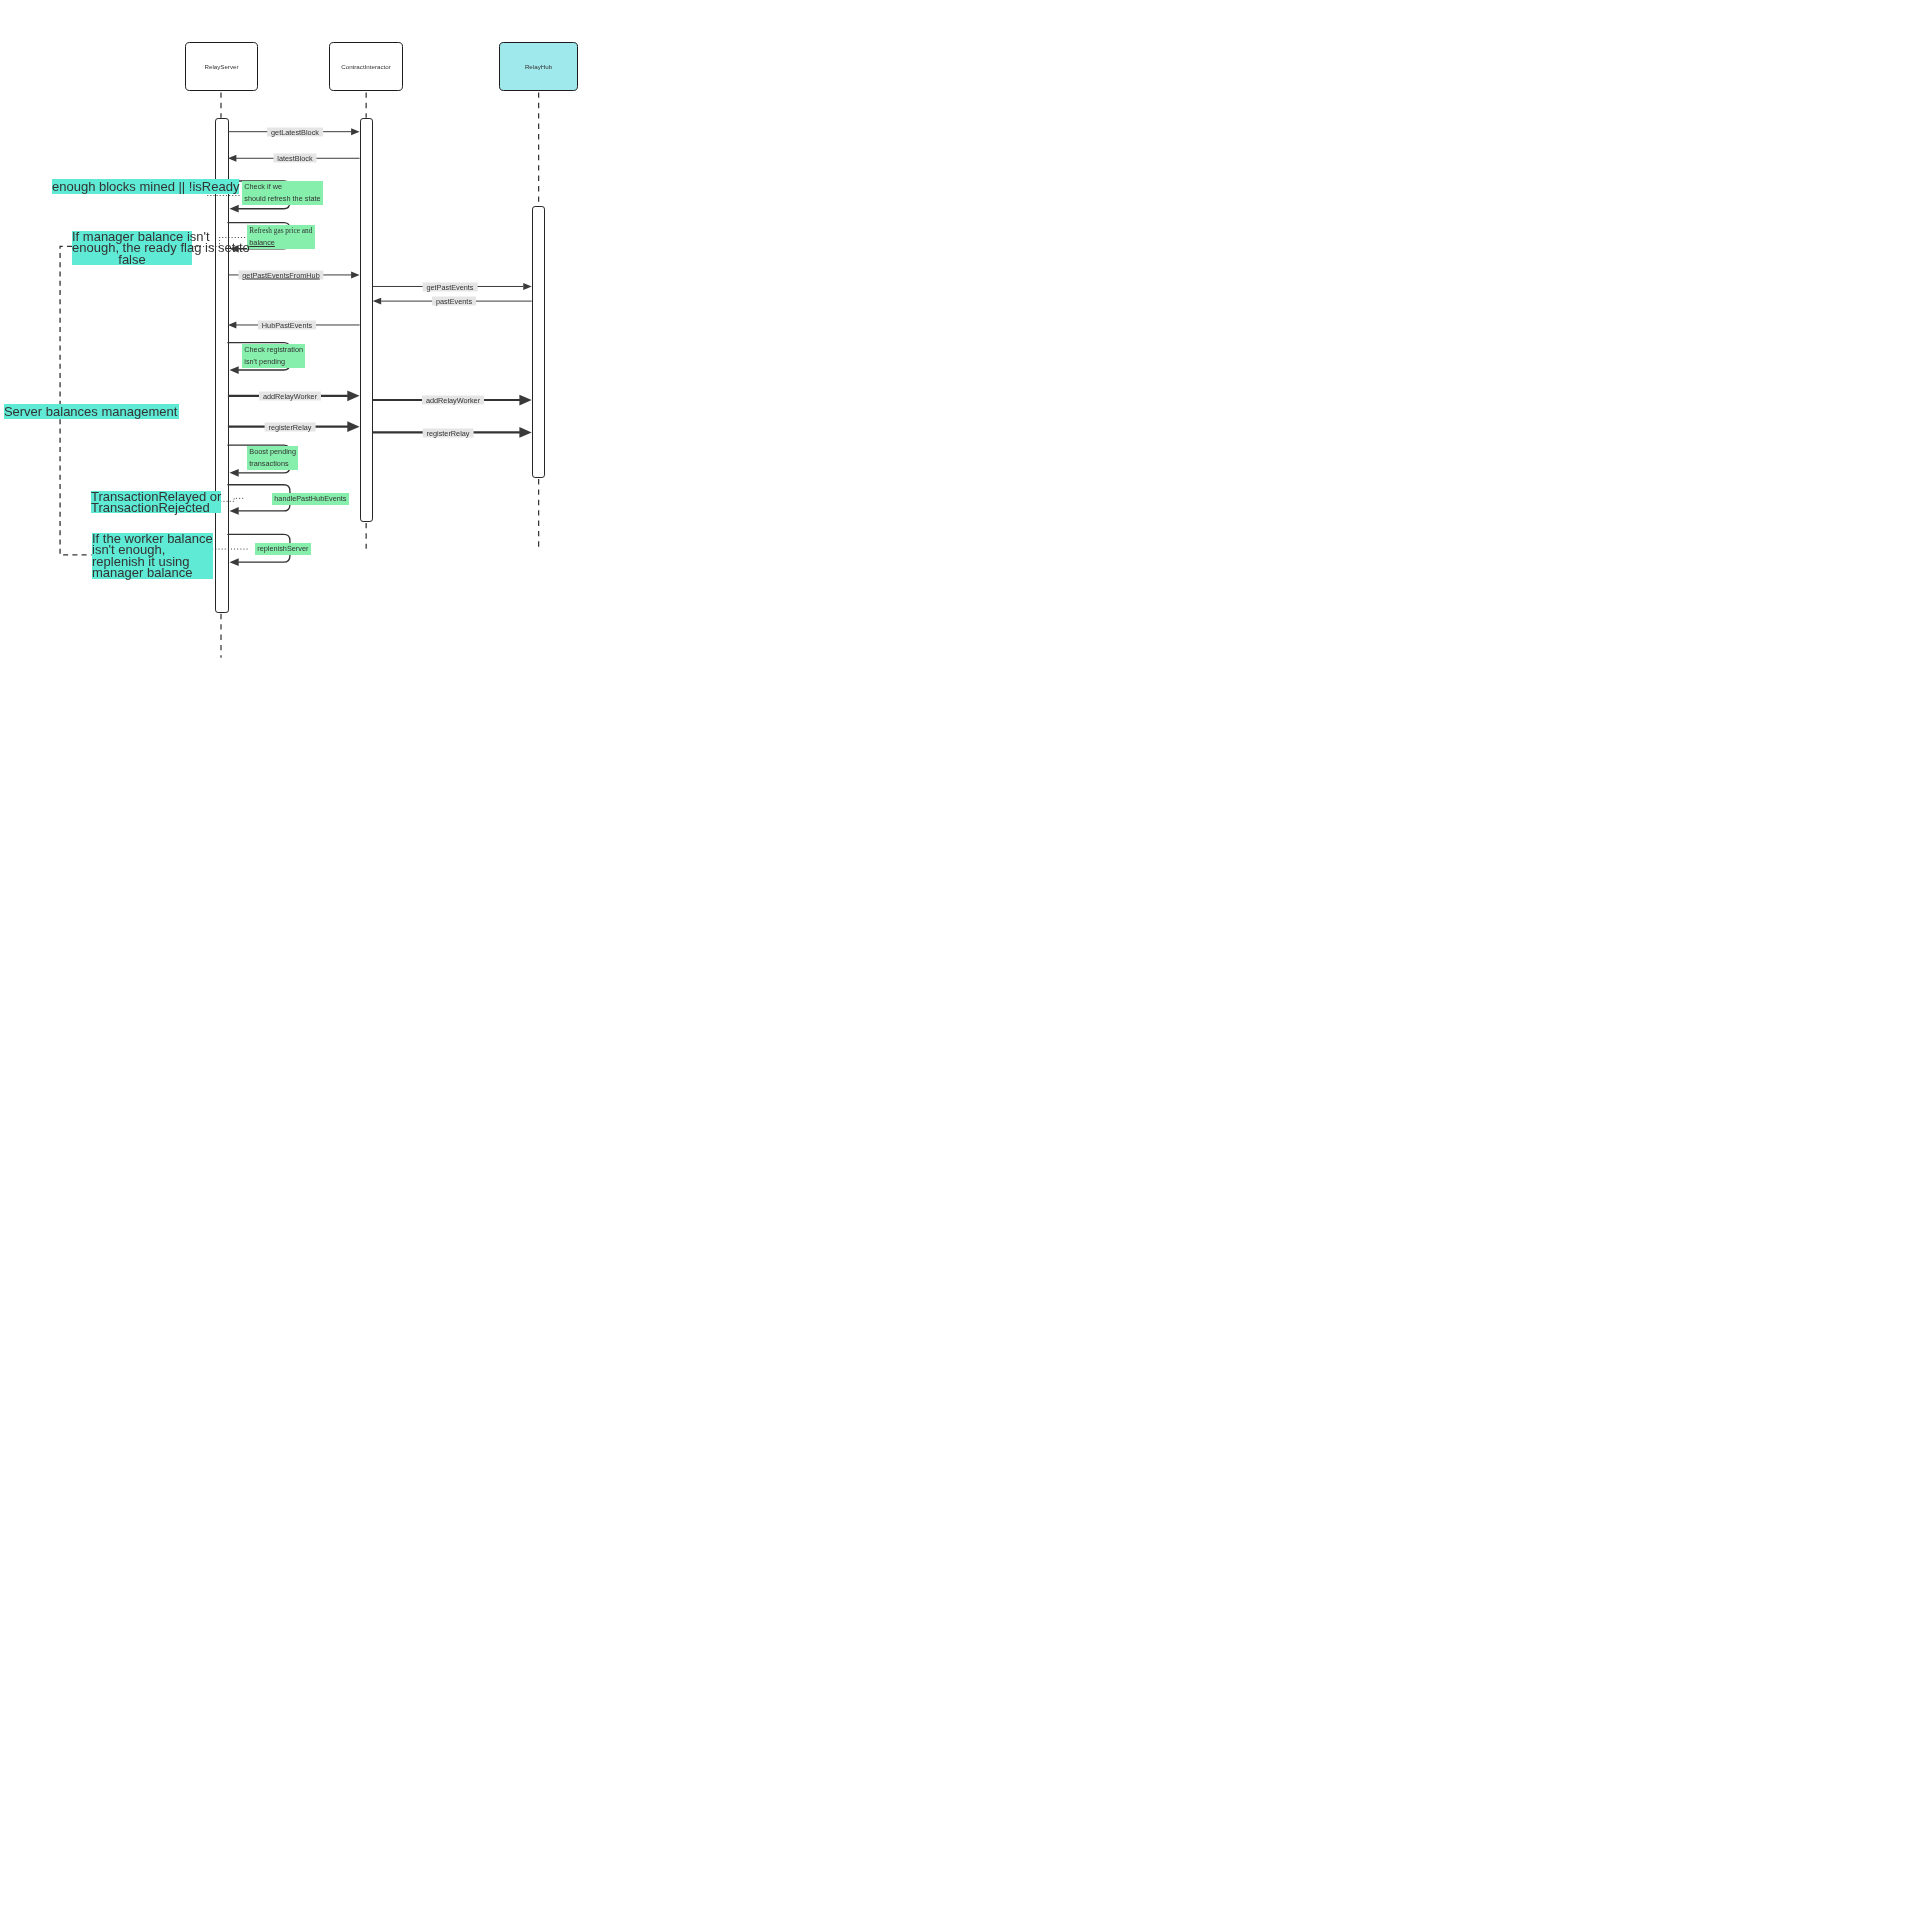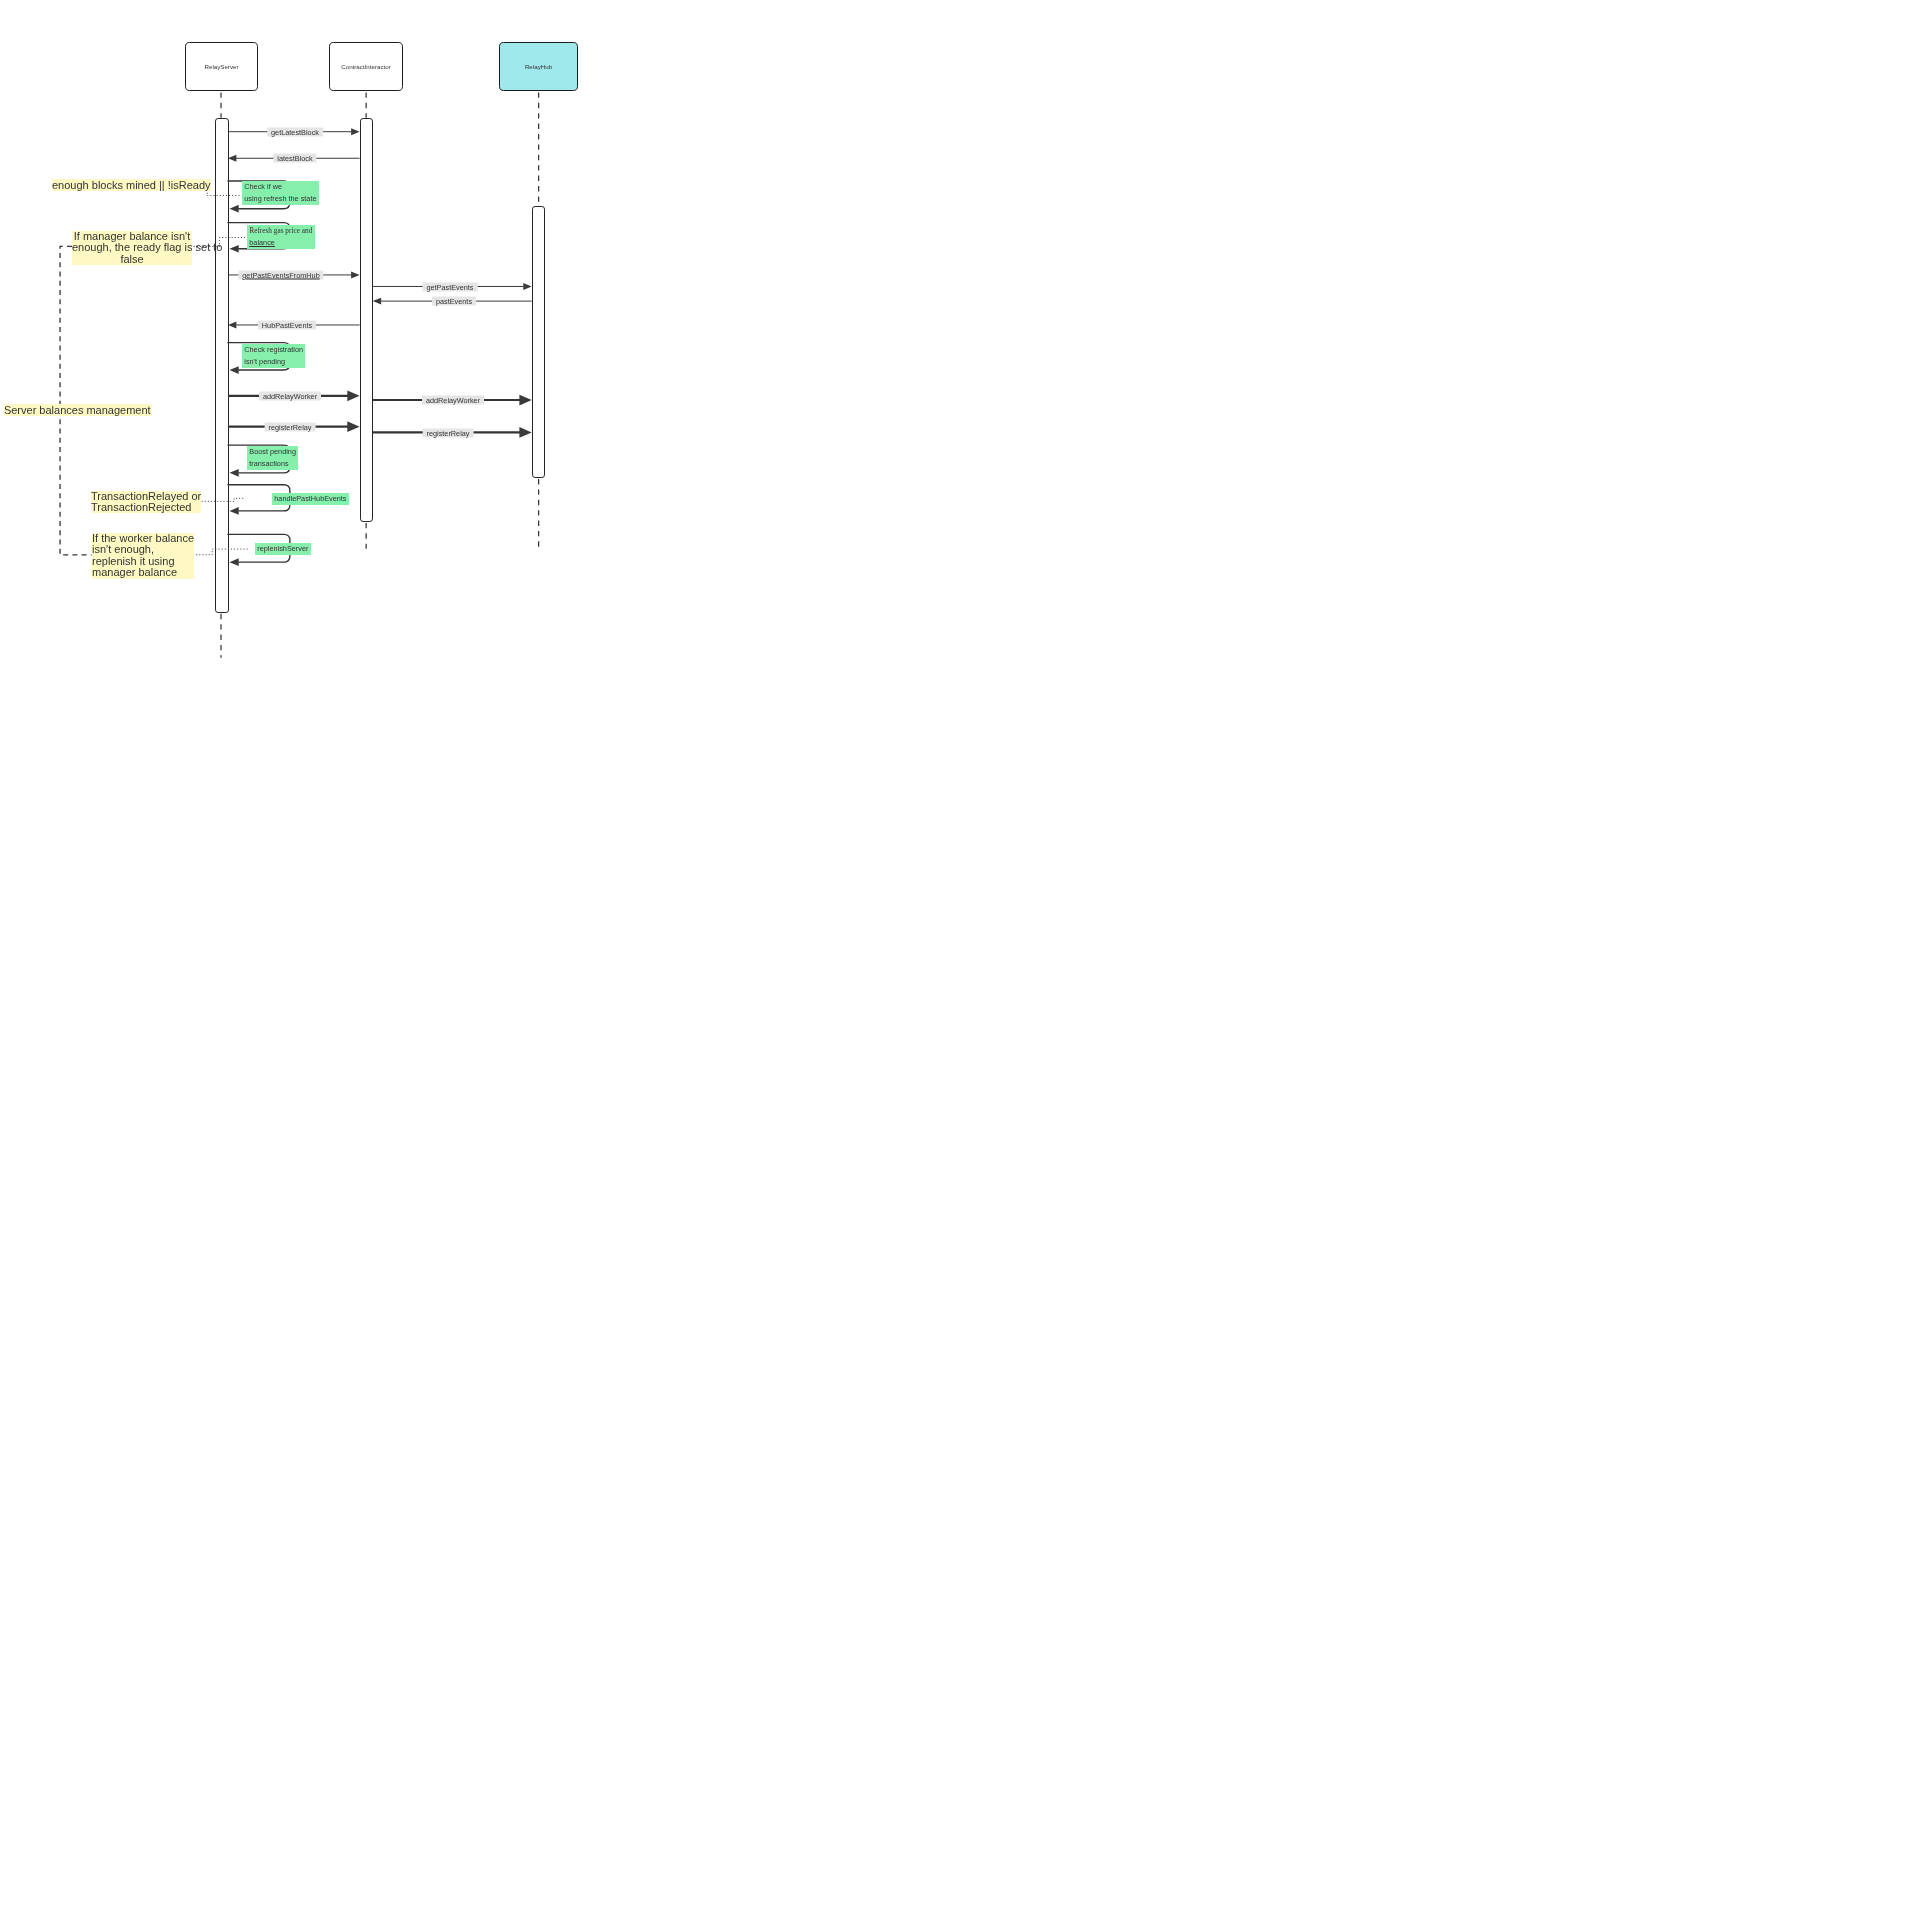--- a/index.html
+++ b/index.html
@@ -29,21 +29,21 @@
     position:absolute;transform:translate(-50%,-50%);
     background:#e5e5e5;padding:0 3.9px;font-size:7.3px;
     white-space:nowrap;z-index:4;color:#333;
   }
   .msg-label.bold{}
   .loop-label{
     position:absolute;background:#86efac;padding:0 2.3px;
     font-size:7.3px;line-height:12px;white-space:nowrap;z-index:4;color:#333;
   }
   .note{
-    position:absolute;font-size:11px;background:#fef9c3;
+    position:absolute;font-size:13px;background:#5eead4;
     z-index:4;color:#333;white-space:nowrap;
   }
   .note span{display:block;}
   .note.center{text-align:center;}
   .n2{line-height:11.4px;}
   .n4{line-height:11.2px;}
   .n5{line-height:11.4px;}
 </style>
 </head>
 <body>
@@ -137,21 +137,21 @@
   <div class="msg-label" style="left:450px;top:287px;">getPastEvents</div>
   <div class="msg-label" style="left:454px;top:301px;">pastEvents</div>
   <div class="msg-label" style="left:287px;top:325px;">HubPastEvents</div>
   <div class="msg-label bold" style="left:290px;top:396px;">addRelayWorker</div>
   <div class="msg-label bold" style="left:453px;top:400px;">addRelayWorker</div>
   <div class="msg-label bold" style="left:290px;top:427px;">registerRelay</div>
   <div class="msg-label bold" style="left:448px;top:433px;">registerRelay</div>
 
   <div class="loop-label" style="left:242px;top:181px;">
     <span style="display:block;">Check if we</span>
-    <span style="display:block;">using refresh the state</span>
+    <span style="display:block;">should refresh the state</span>
   </div>
   <div class="loop-label" style="left:247px;top:225px;">
     <span style="display:block;font-family:Liberation Serif, serif;">Refresh gas price and</span>
     <span style="display:block;text-decoration:underline;">balance</span>
   </div>
   <div class="loop-label" style="left:242px;top:344px;">
     <span style="display:block;">Check registration</span>
     <span style="display:block;">isn't pending</span>
   </div>
   <div class="loop-label" style="left:247px;top:446px;">

